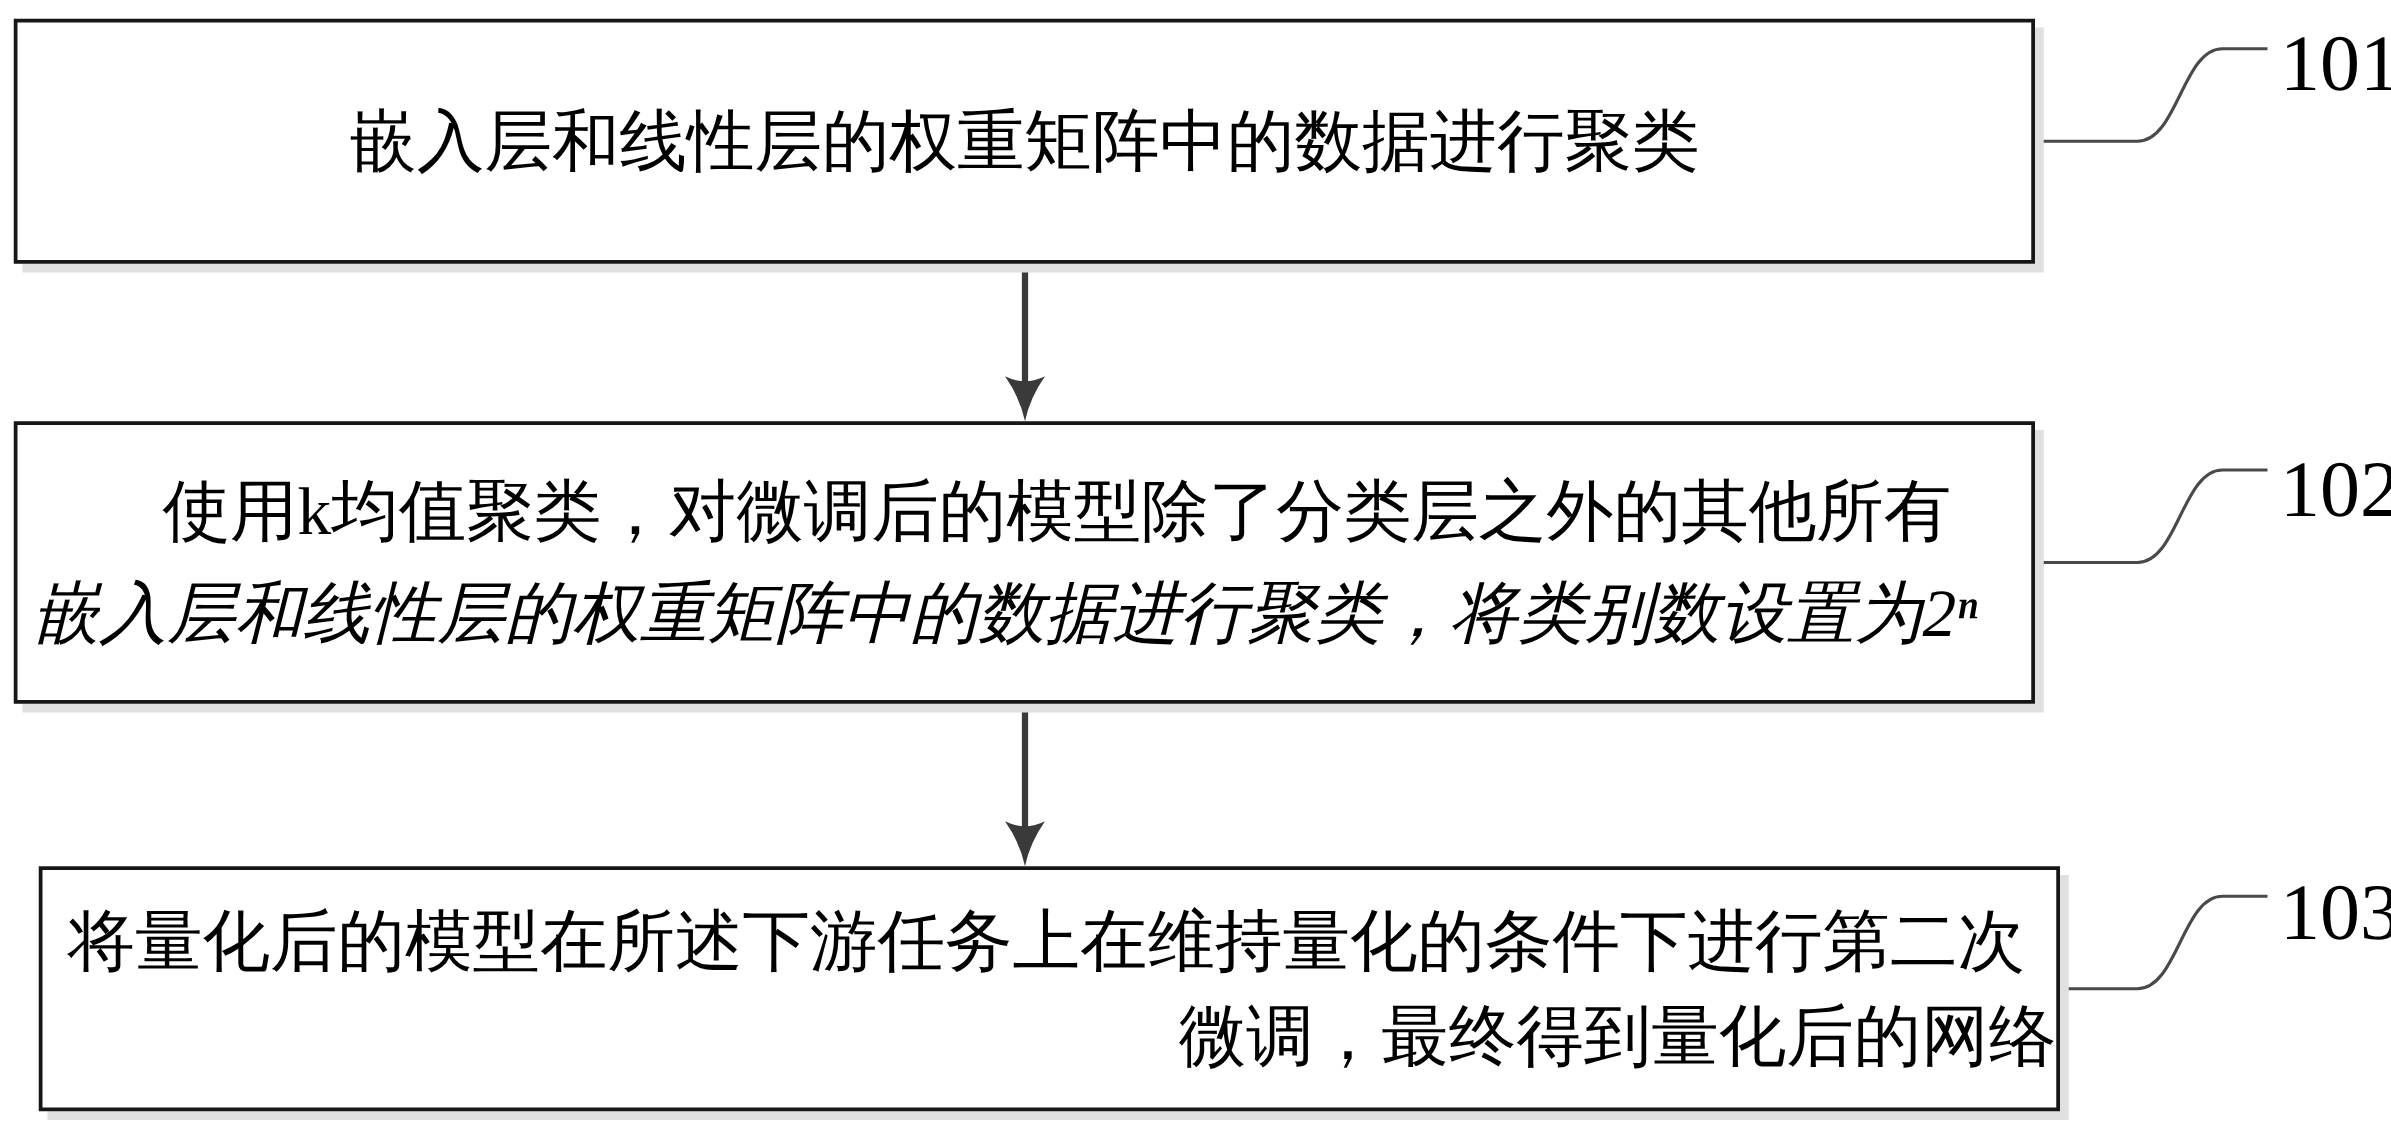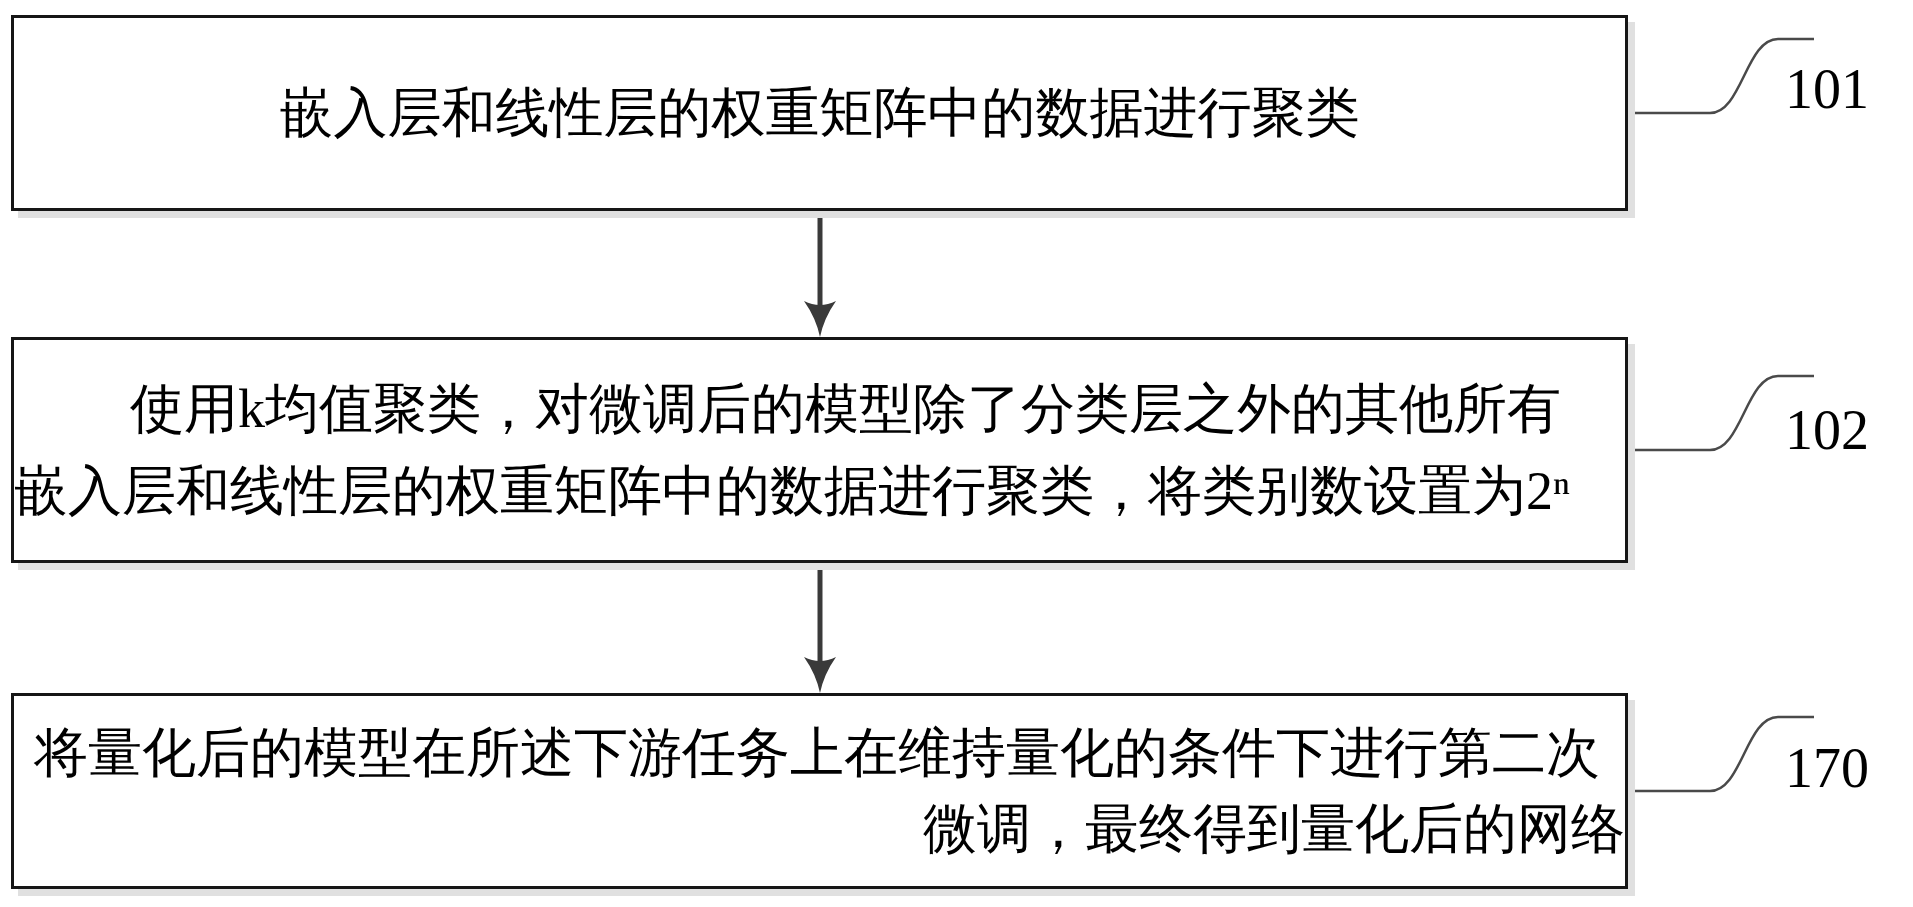--- a/index.html
+++ b/index.html
@@ -25,43 +25,42 @@
     background:var(--box-fill);
     border:3px solid var(--border);
     box-shadow:7px 7px 0 var(--shadow);
     box-sizing:content-box;
     display:flex;flex-direction:column;justify-content:center;
     color:var(--ink);
     font-size:54px;
   }
   .box-1{top:15px;height:190px;}
   .box-2{top:337px;height:220px;}
-  .box-3{top:693px;height:190px;}
+  .box-3{top:693px;height:190px;margin-left:20px;}
   .line{white-space:nowrap;}
   .box-1 .line{text-align:center;line-height:76px;}
   .box-2 .line{line-height:82px;}
   .box-3 .line{line-height:76px;}
   .indent-first{padding-left:116px;}
-  .flush-left{padding-left:0;}
+  .flush-left{padding-left:12px;font-style:italic;}
   .lead-in{padding-left:20px;}
   .center{text-align:right;}
   .overlay{
     position:absolute;left:0;top:0;width:1913px;height:907px;
     pointer-events:none;
   }
   .leader{stroke:var(--leader);stroke-width:2.5;fill:none;}
   .arrow-shaft{stroke:var(--arrow);stroke-width:5;}
   .arrow-head{fill:var(--arrow);stroke:none;}
   .ref-label{
-    position:absolute;left:1785px;width:90px;height:56px;
+    position:absolute;left:1824px;width:90px;height:56px;
     color:var(--ink);
-    font-size:56px;line-height:56px;
+    font-size:64px;line-height:56px;
     font-family:"Liberation Serif","DejaVu Serif",serif;
     text-align:left;
-    margin-top:38px;
   }
   .ref-101{top:23px;}
   .ref-102{top:364px;}
   .ref-103{top:702px;}
 </style>
 </head>
 <body>
 
 <div class="canvas">
 
@@ -91,15 +90,15 @@
     <div class="line flush-left">嵌入层和线性层的权重矩阵中的数据进行聚类，将类别数设置为2ⁿ</div>
   </div>
 
   <div class="flow-box box-3">
     <div class="line lead-in">将量化后的模型在所述下游任务上在维持量化的条件下进行第二次</div>
     <div class="line center">微调，最终得到量化后的网络</div>
   </div>
 
   <div class="ref-label ref-101">101</div>
   <div class="ref-label ref-102">102</div>
-  <div class="ref-label ref-103">170</div>
+  <div class="ref-label ref-103">103</div>
 
 </div>
 
 </body></html>

